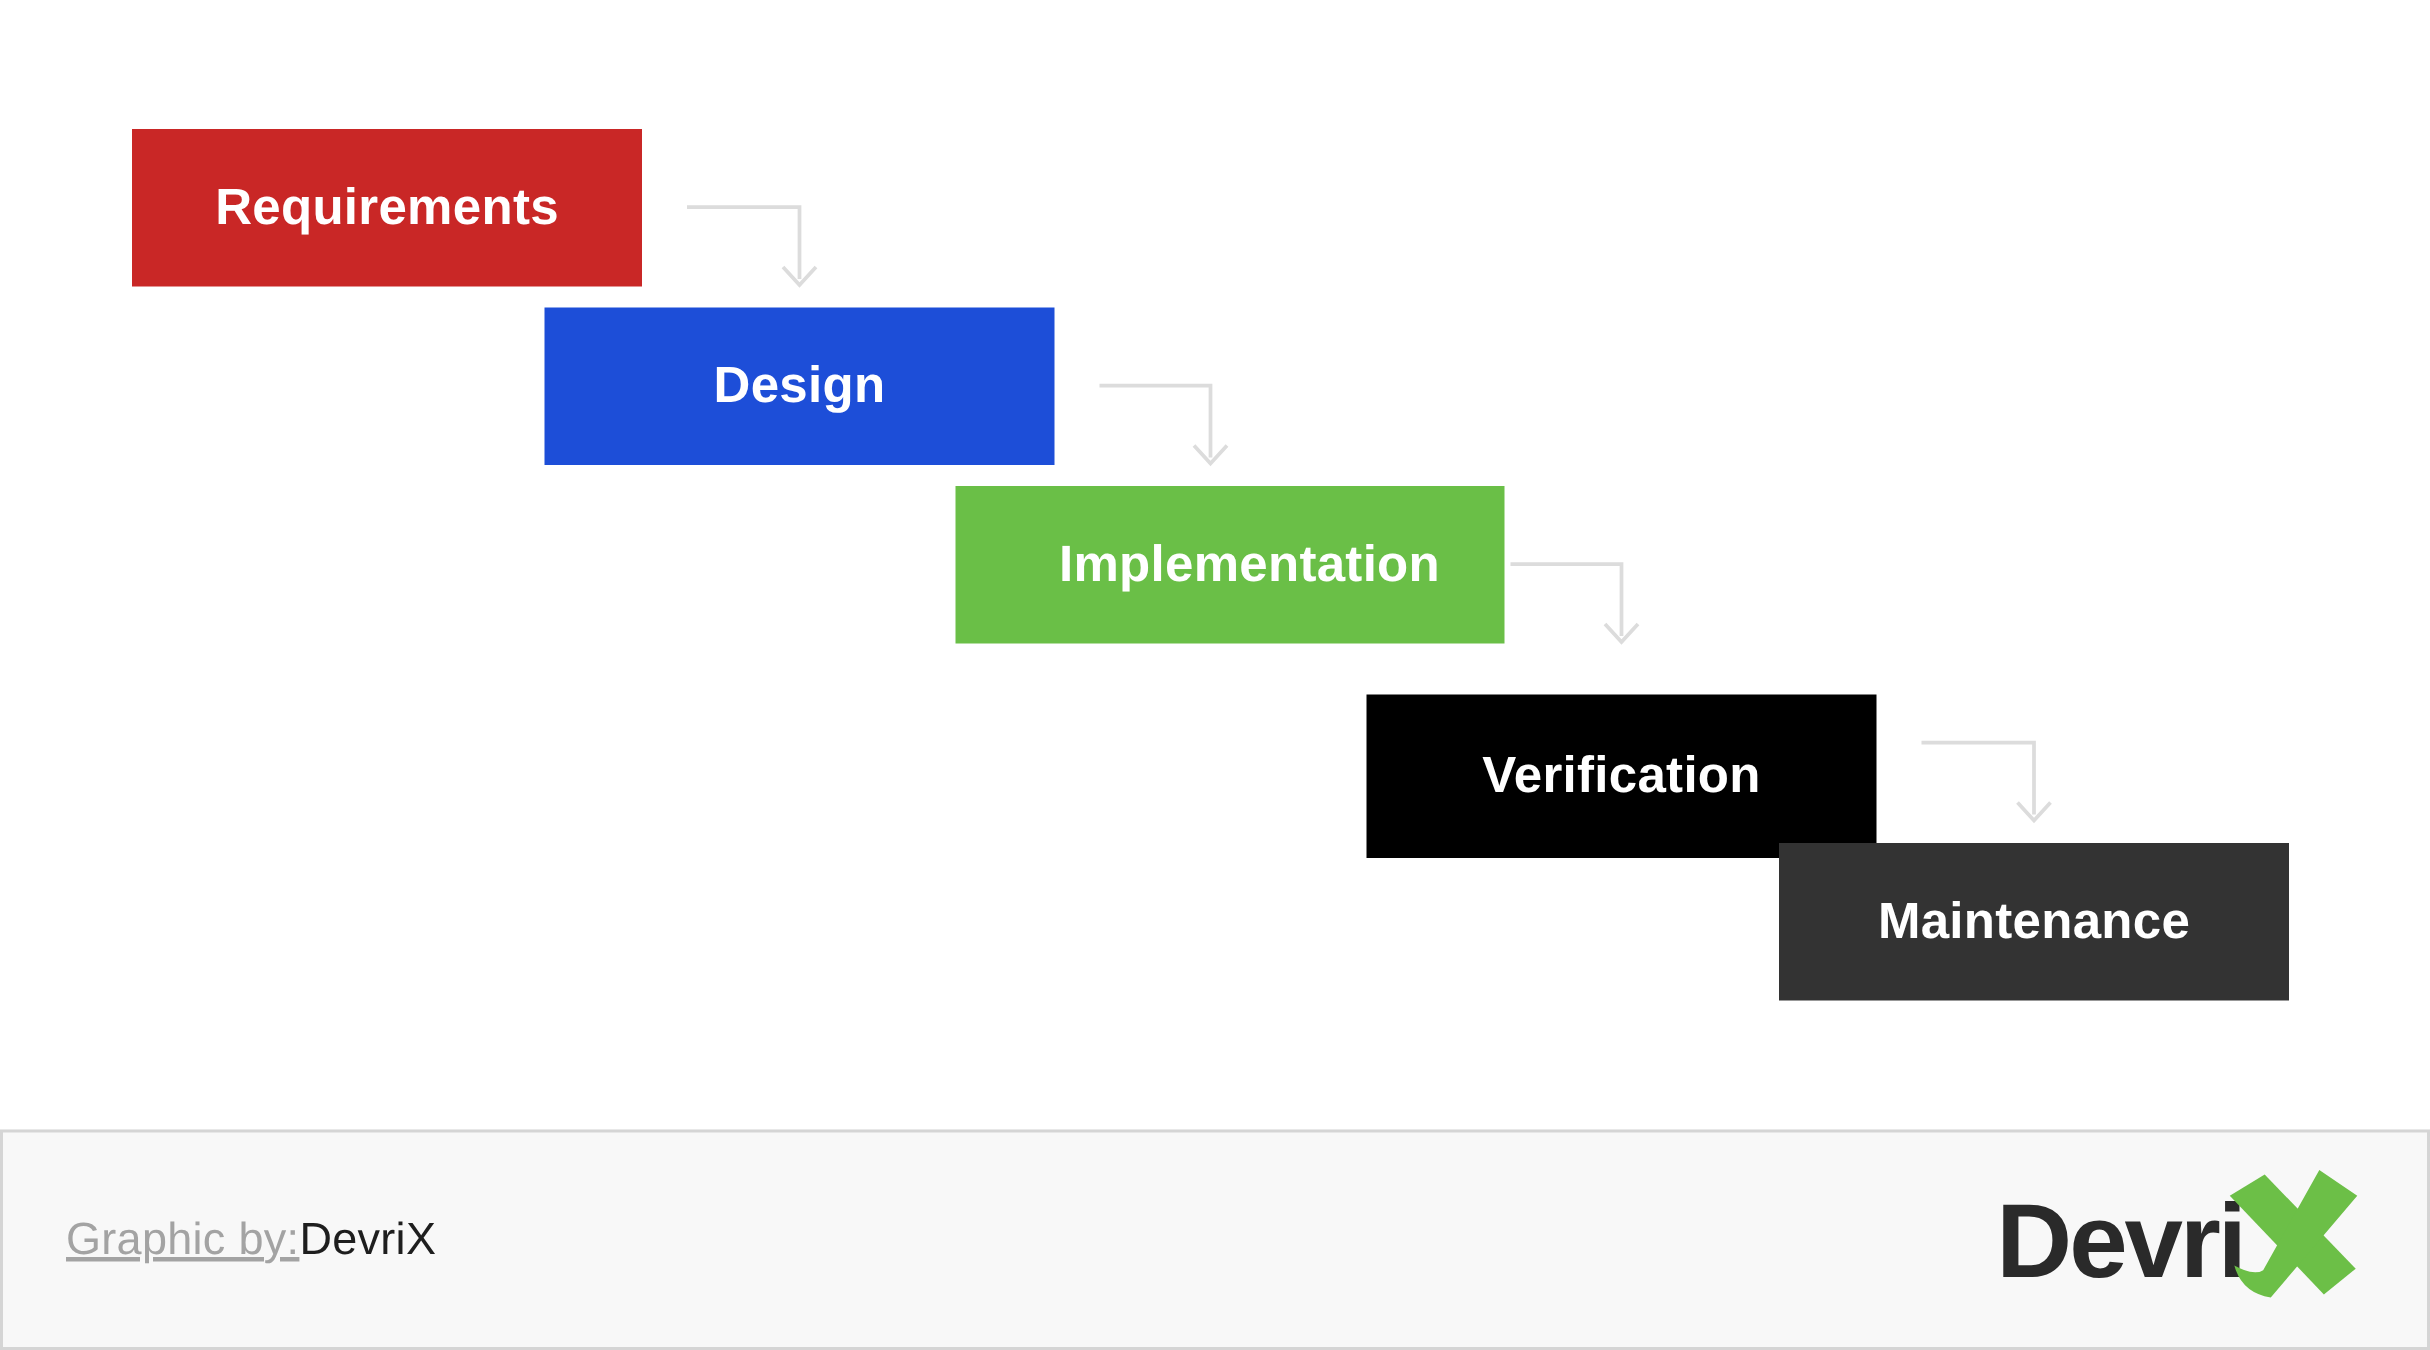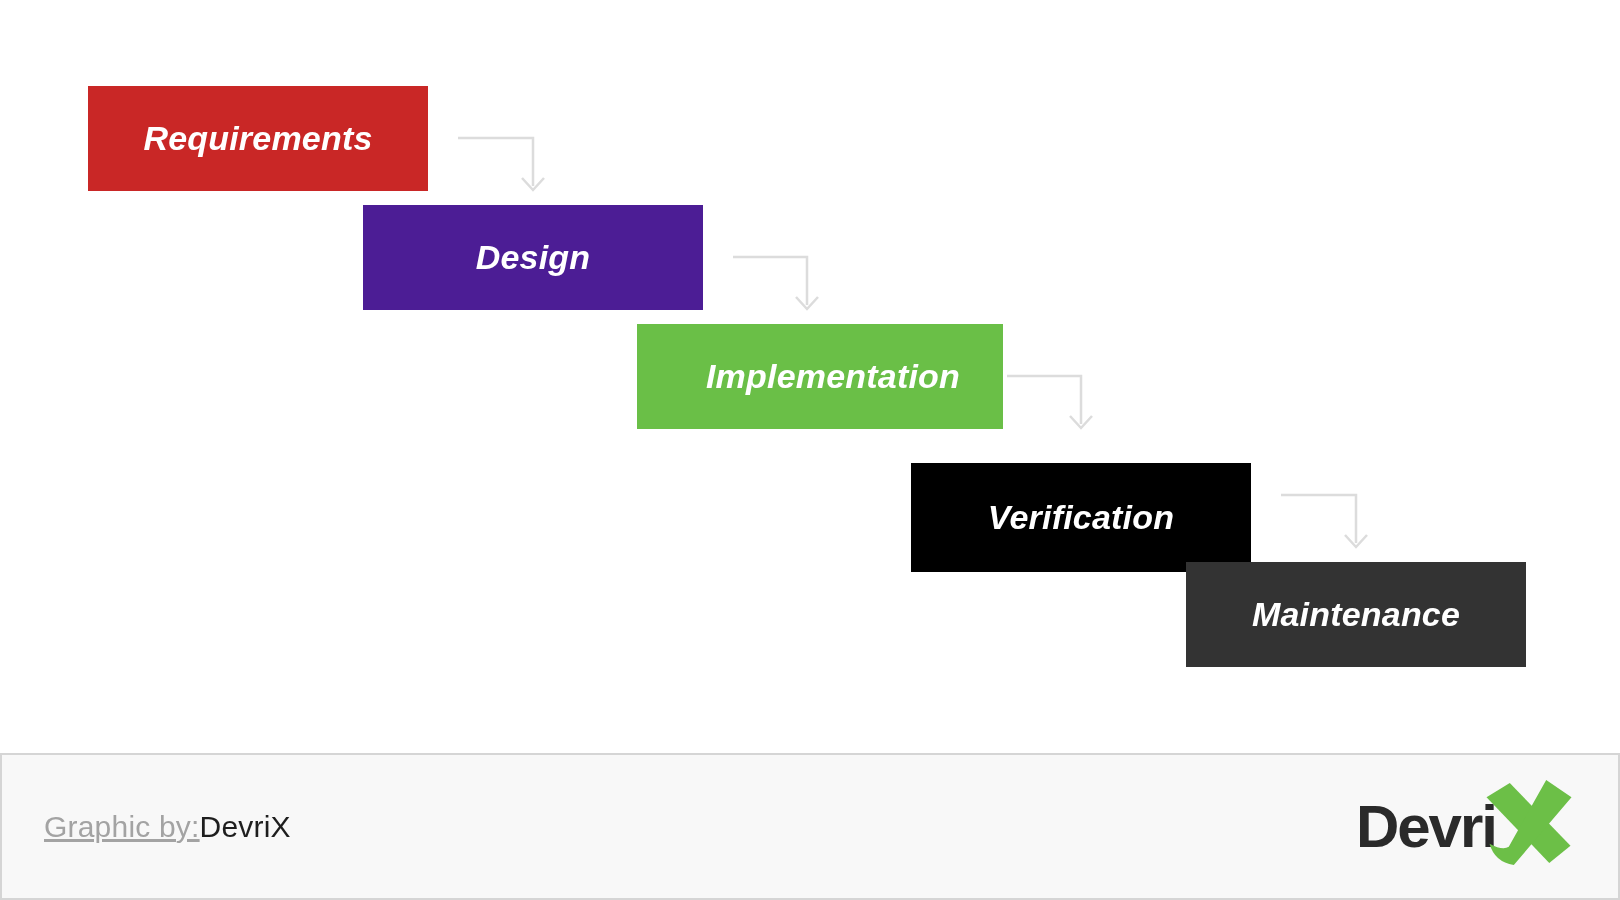--- a/index.html
+++ b/index.html
@@ -20,21 +20,20 @@
     display: flex;
     align-items: center;
     justify-content: center;
   }
   .phase-label {
     color: #ffffff;
     font-size: 34px;
     font-weight: 700;
     letter-spacing: 0.2px;
     white-space: nowrap;
-    font-style: italic;
   }
   .arrows {
     position: absolute;
     left: 0;
     top: 0;
     width: 1620px;
     height: 900px;
     pointer-events: none;
   }
   .footer {
@@ -56,21 +55,21 @@
     letter-spacing: 0.2px;
   }
   .credit-prefix { color: #a3a3a3; text-decoration: underline; }
   .credit-name { color: #1e1e1e; margin-left: 0; }
   .logo {
     display: flex;
     align-items: center;
     margin-right: 2px;
   }
   .logo-text {
-    font-size: 60px;
+    font-size: 70px;
     font-weight: 700;
     color: #2a2a2a;
     letter-spacing: -2px;
     line-height: 1;
   }
   .logo-x {
     width: 92px;
     height: 86px;
     margin-left: -14px;
     position: relative;
@@ -78,21 +77,21 @@
   }
 </style>
 </head>
 <body>
 
 <div class="stage">
 
   <div class="phase" style="left: 88px; top: 86px; width: 340px; height: 105px; background: rgb(201, 39, 38);">
     <span class="phase-label">Requirements</span>
   </div>
-  <div class="phase" style="left: 363px; top: 205px; width: 340px; height: 105px; background: #4c1d95;">
+  <div class="phase" style="left: 363px; top: 205px; width: 340px; height: 105px; background: #1d4ed8;">
     <span class="phase-label">Design</span>
   </div>
   <div class="phase" style="left: 637px; top: 324px; width: 340px; height: 105px; background: rgb(106, 191, 71); padding-left: 26px;">
     <span class="phase-label">Implementation</span>
   </div>
   <div class="phase" style="left: 911px; top: 463px; width: 340px; height: 109px; background: #000000;">
     <span class="phase-label">Verification</span>
   </div>
   <div class="phase" style="left: 1186px; top: 562px; width: 340px; height: 105px; background: rgb(51, 51, 51);">
     <span class="phase-label">Maintenance</span>

